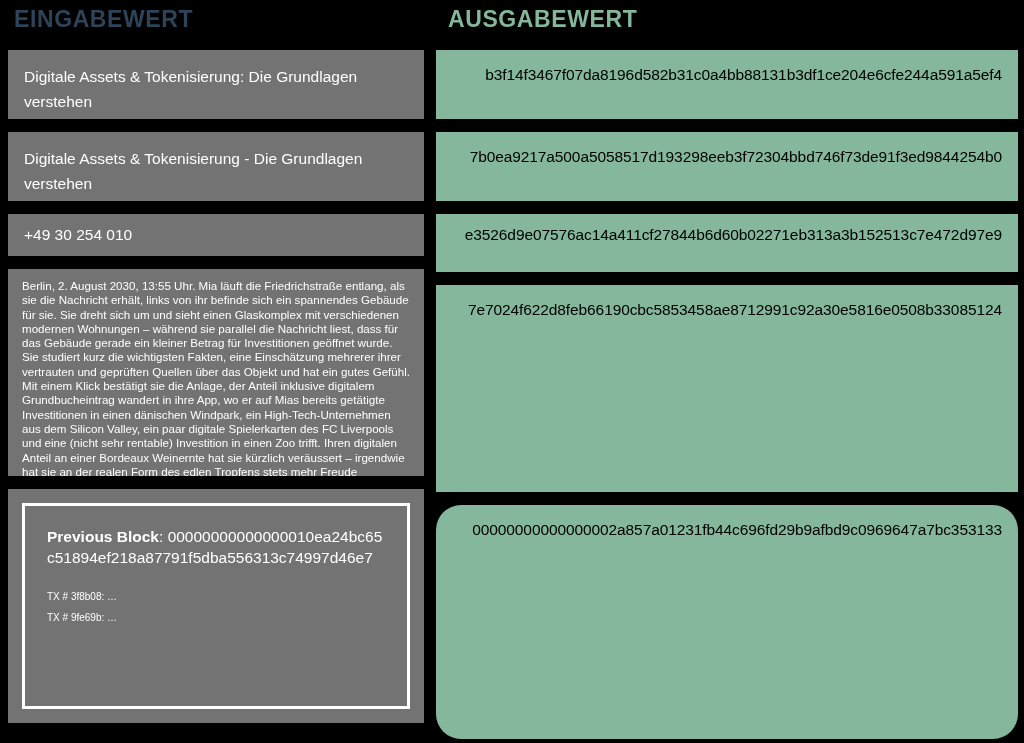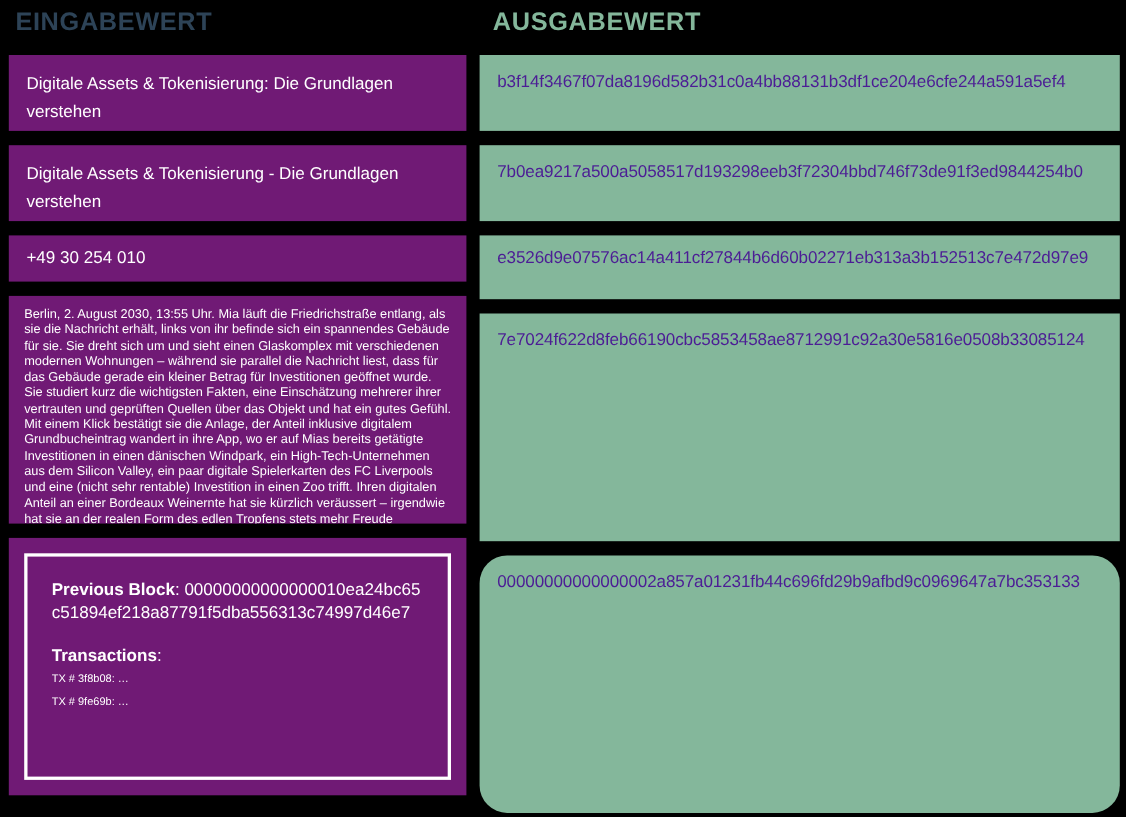--- a/index.html
+++ b/index.html
@@ -35,29 +35,30 @@
   .col {
     position: absolute;
     top: 50px;
   }
   #col-input  { left: 8px;   width: 416px; }
   #col-output { left: 436px; width: 582px; }
 
   
   .card {
     width: 100%;
-    background: #701a75;
+    background: #737373;
     color: #ffffff;
     padding: 14px 16px;
     margin-bottom: 13px;
     overflow: hidden;
   }
   .card.out {
     background: #84b79b;
-    color: #4c1d95;
+    color: #000000;
+    text-align: right;
   }
 
   .card-title {
     font-size: 15.5px;
     line-height: 25px;
     font-weight: 400;
   }
 
   .card-phone {
     font-size: 15.5px;
@@ -135,21 +136,20 @@
     </div>
 
     <div class="card" id="in-card-4">
       <div class="story">Berlin, 2. August 2030, 13:55 Uhr. Mia läuft die Friedrichstraße entlang, als sie die Nachricht erhält, links von ihr befinde sich ein spannendes Gebäude für sie. Sie dreht sich um und sieht einen Glaskomplex mit verschiedenen modernen Wohnungen – während sie parallel die Nachricht liest, dass für das Gebäude gerade ein kleiner Betrag für Investitionen geöffnet wurde. Sie studiert kurz die wichtigsten Fakten, eine Einschätzung mehrerer ihrer vertrauten und geprüften Quellen über das Objekt und hat ein gutes Gefühl. Mit einem Klick bestätigt sie die Anlage, der Anteil inklusive digitalem Grundbucheintrag wandert in ihre App, wo er auf Mias bereits getätigte Investitionen in einen dänischen Windpark, ein High-Tech-Unternehmen aus dem Silicon Valley, ein paar digitale Spielerkarten des FC Liverpools und eine (nicht sehr rentable) Investition in einen Zoo trifft. Ihren digitalen Anteil an einer Bordeaux Weinernte hat sie kürzlich veräussert – irgendwie hat sie an der realen Form des edlen Tropfens stets mehr Freude gefunden.</div>
     </div>
 
     <div class="card" id="in-card-5">
       <div class="block-box">
         <div class="block-line"><b>Previous Block</b><span>: </span><span>00000000000000010ea24bc65c51894ef218a87791f5dba556313c74997d46e7</span></div>
         <div class="block-spacer"></div>
-        <div class="block-line"><b>Transactions</b><span>:</span></div>
         <div class="tx-line">TX # 3f8b08: …</div>
         <div class="tx-line">TX # 9fe69b: …</div>
       </div>
     </div>
 
   </div>
 
   <div class="col" id="col-output">
 
     <div class="card out" id="out-card-1">

